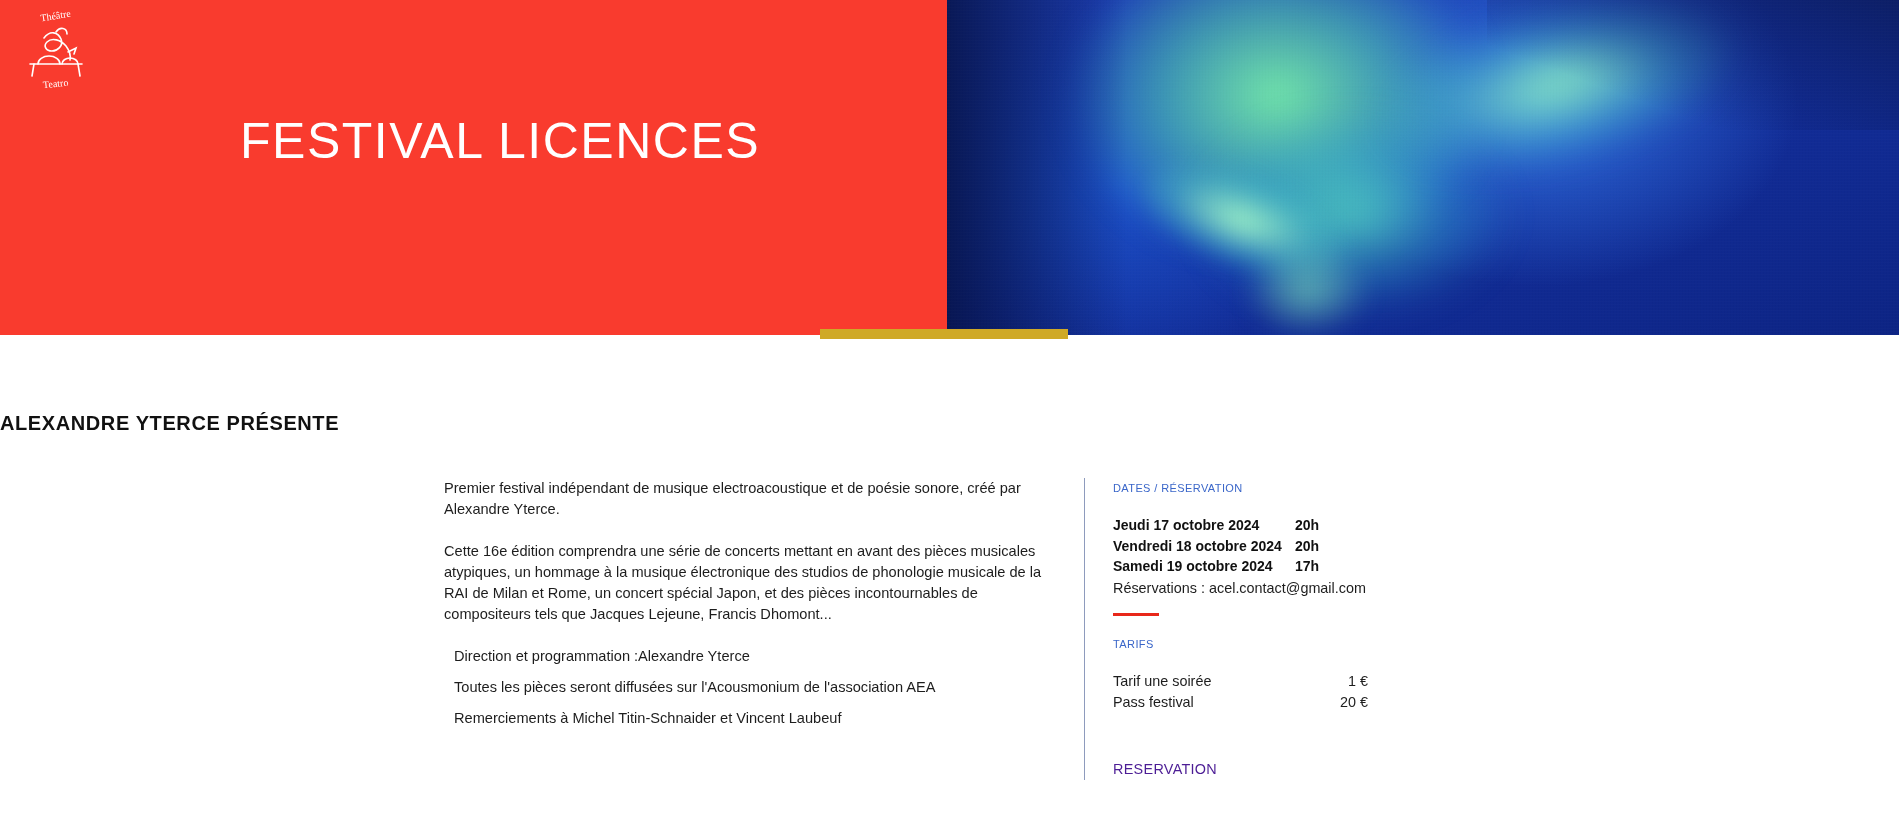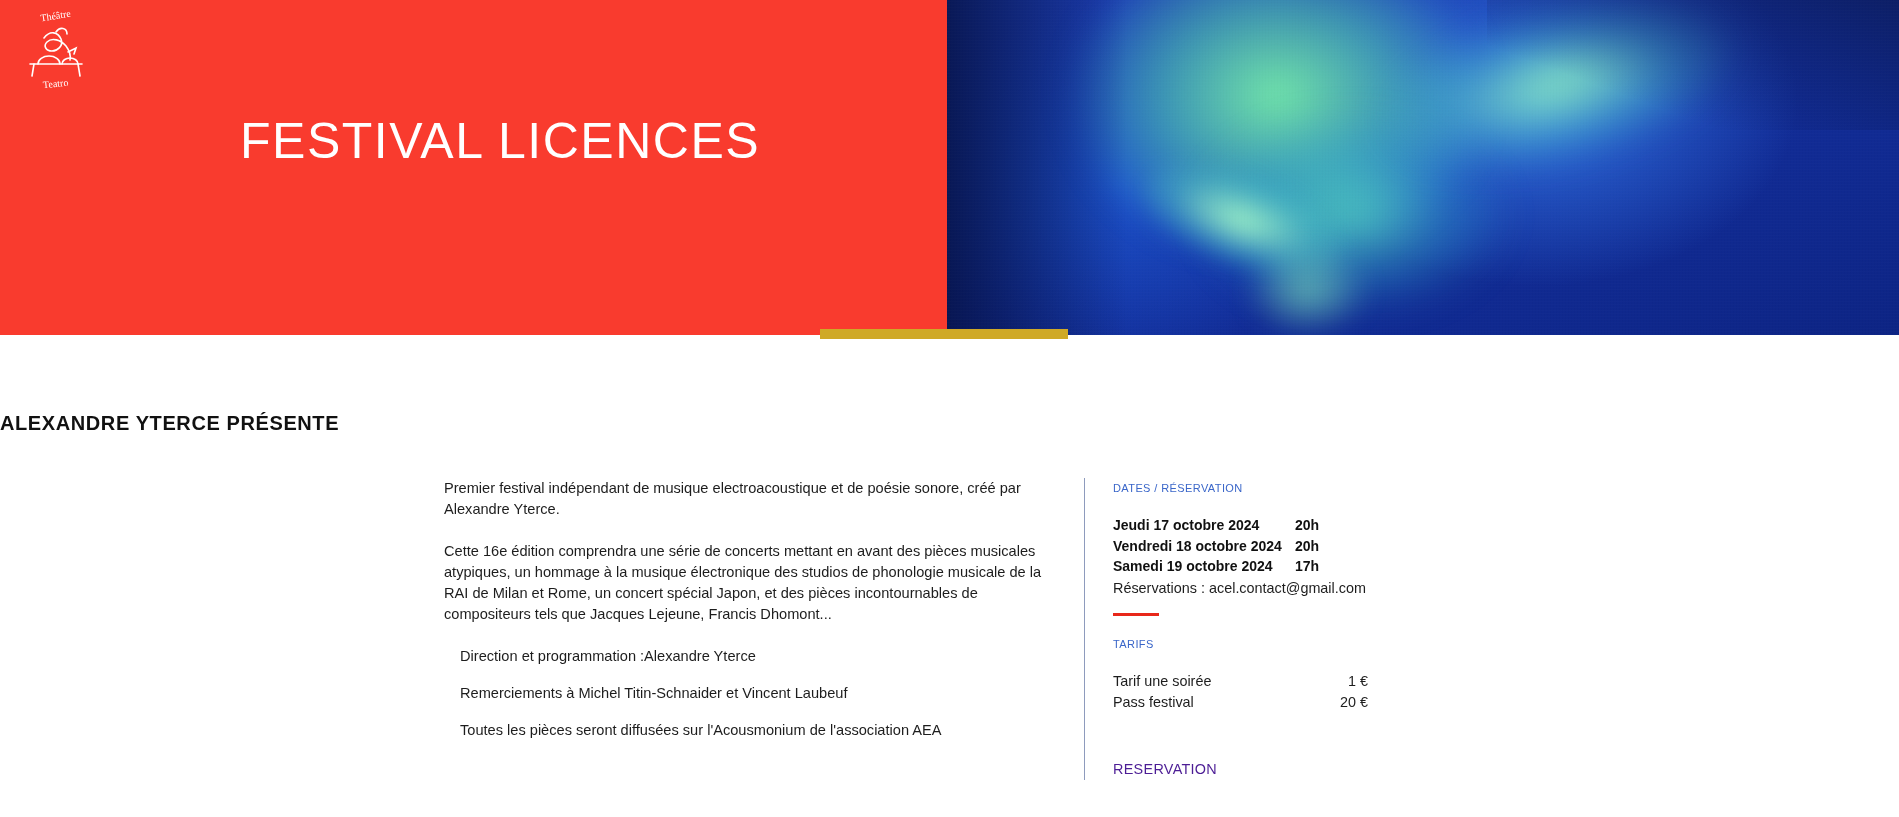--- a/index.html
+++ b/index.html
@@ -164,21 +164,21 @@
     align-items: flex-start;
   }
   .col-left {
     width: 610px;
     font-size: 14.6px;
     line-height: 21px;
     color: #1d1d1d;
   }
   .col-left p { margin: 0 0 21px 0; }
   .col-left p:last-child { margin-bottom: 0; }
-  .col-left .tight { margin: 16px; }
+  .col-left .tight { margin: 10px; }
 
   .divider {
     width: 1px;
     background: #8e9bbd;
     align-self: stretch;
     margin: 0 28px 0 30px;
     min-height: 283px;
   }
 
   .col-right {
@@ -275,22 +275,22 @@
 <div class="gold-bar"></div>
 
 <div class="presenter">ALEXANDRE YTERCE PRÉSENTE</div>
 
 <div class="content">
 
   <div class="col-left">
     <p>Premier festival indépendant de musique electroacoustique et de poésie sonore, créé par Alexandre Yterce.</p>
     <p>Cette 16e édition comprendra une série de concerts mettant en avant des pièces musicales atypiques, un hommage à la musique électronique des studios de phonologie musicale de la RAI de Milan et Rome, un concert spécial Japon, et des pièces incontournables de compositeurs tels que Jacques Lejeune, Francis Dhomont...</p>
     <p class="tight">Direction et programmation :Alexandre Yterce</p>
+    <p class="tight">Toutes les pièces seront diffusées sur l'Acousmonium de l'association AEA</p>
     <p class="tight">Remerciements à Michel Titin-Schnaider et Vincent Laubeuf</p>
-    <p class="tight">Toutes les pièces seront diffusées sur l'Acousmonium de l'association AEA</p>
   </div>
 
   <div class="divider"></div>
 
   <div class="col-right">
 
     <div class="sec-title">DATES / RÉSERVATION</div>
 
     <div class="date-row">
       <span class="d-name">Jeudi 17 octobre 2024</span>

